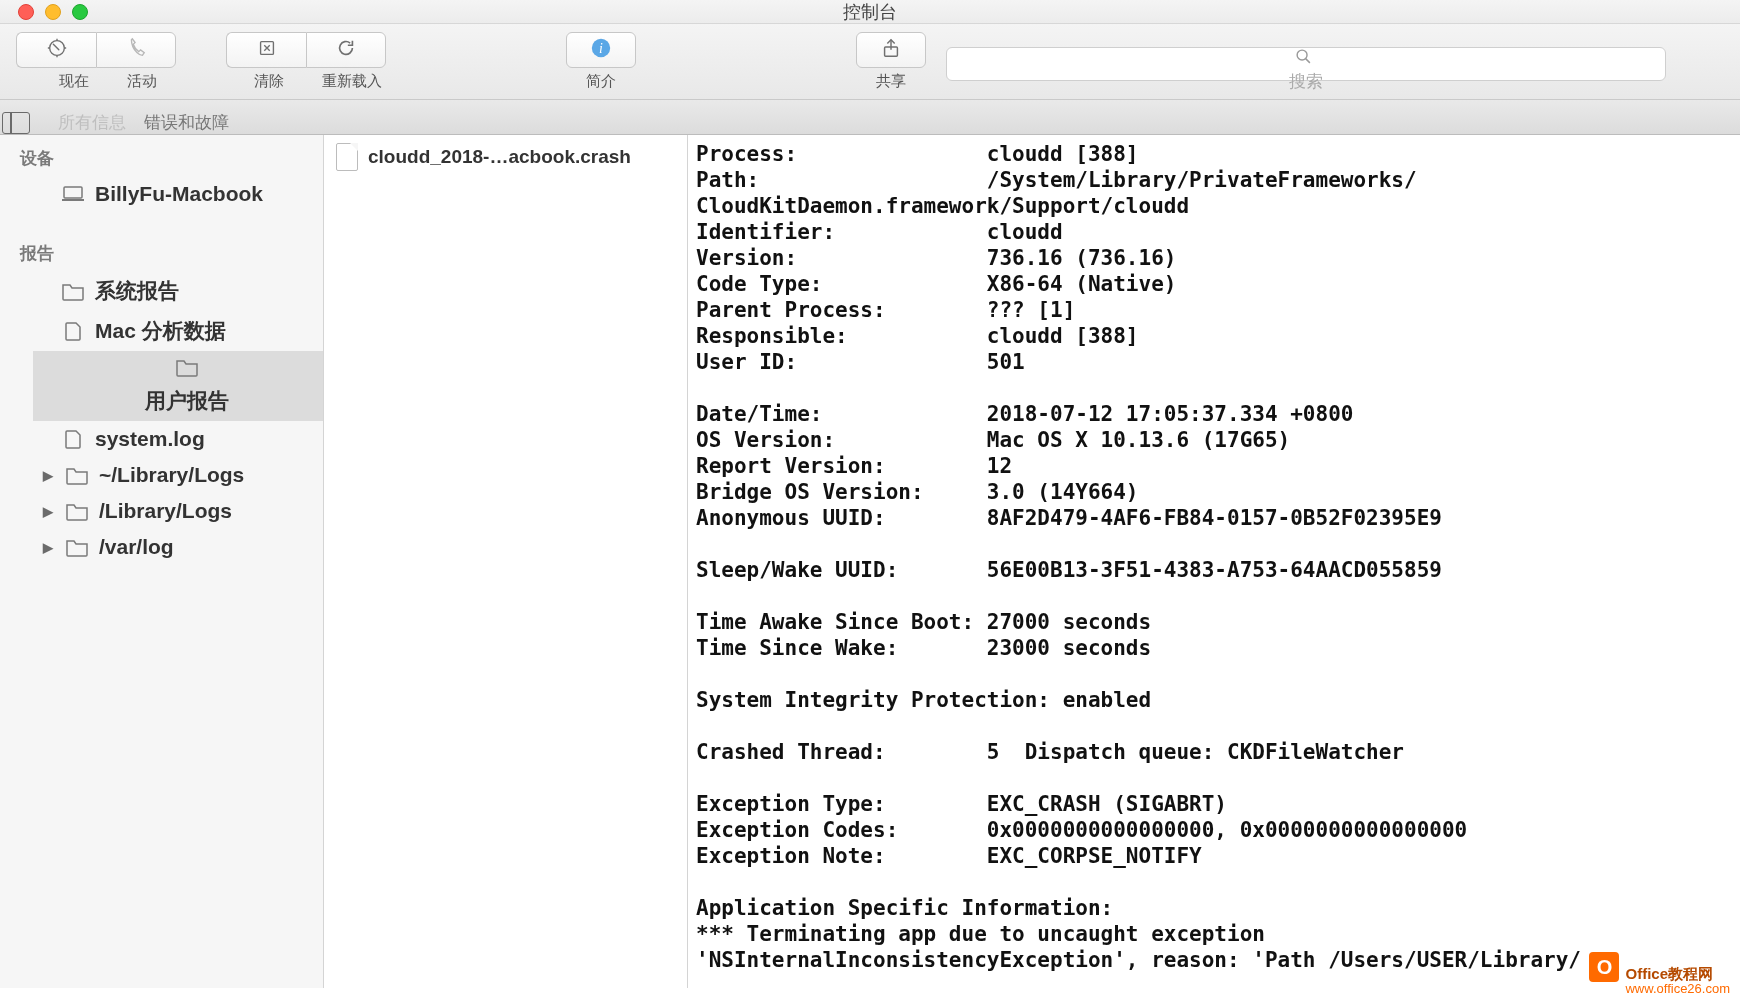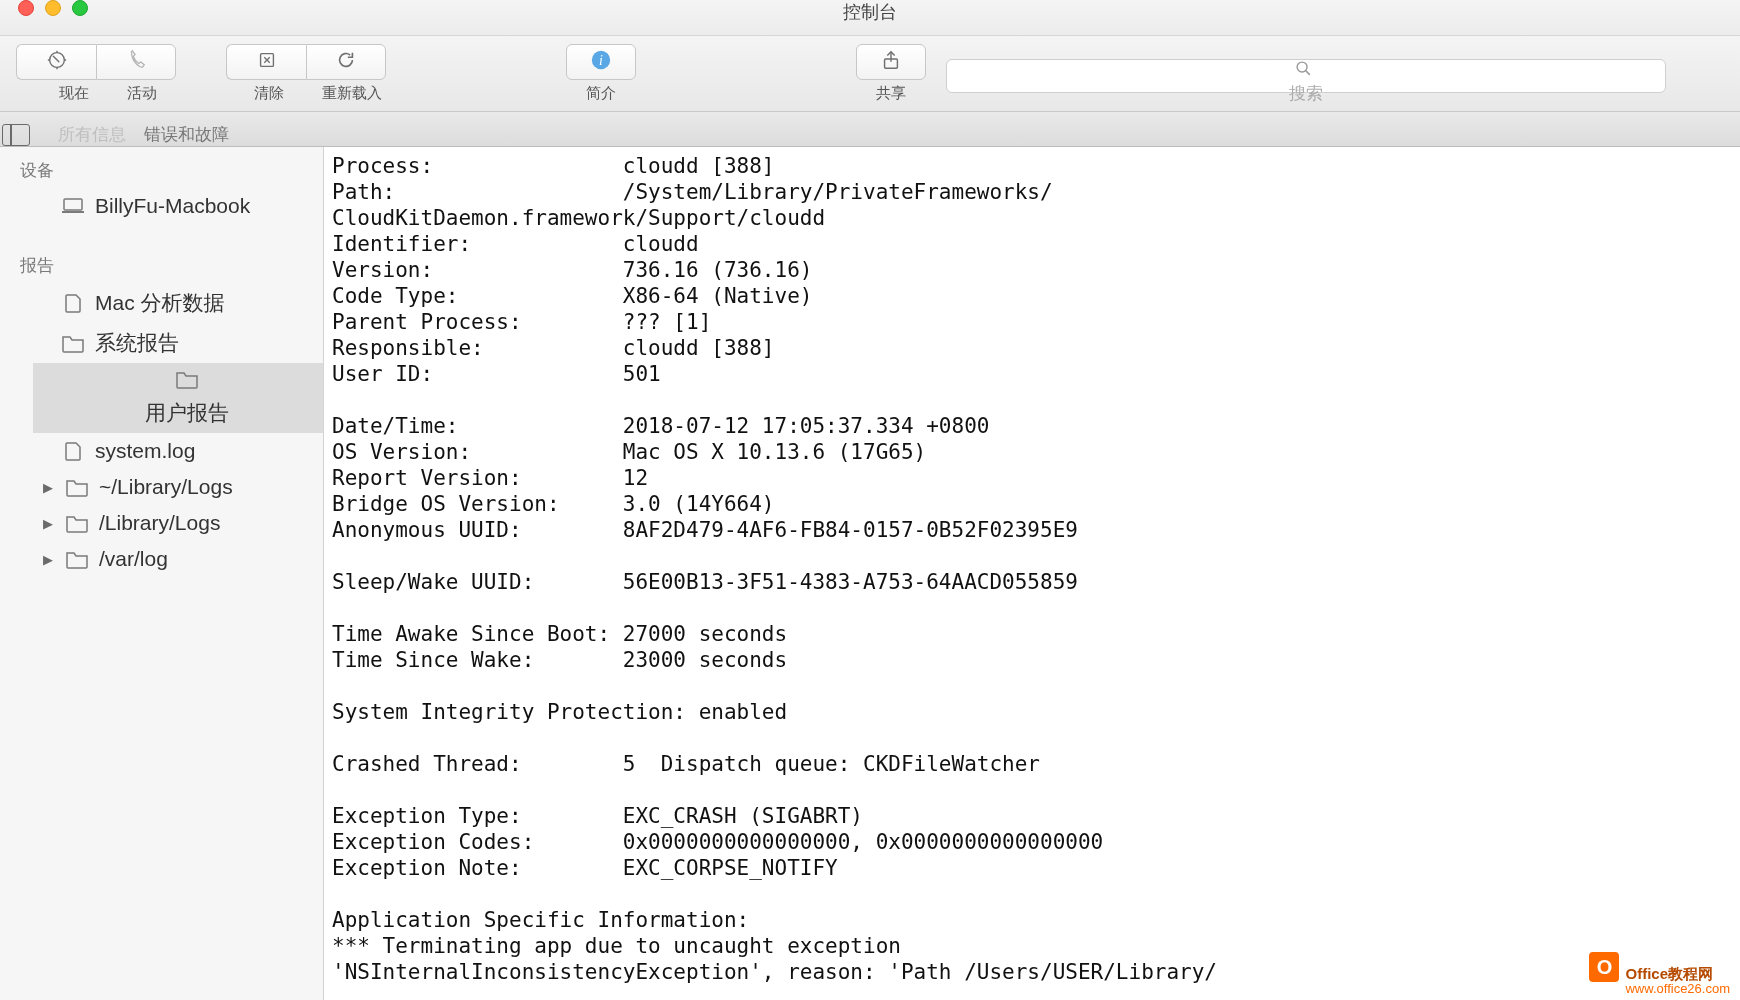--- a/index.html
+++ b/index.html
@@ -7,24 +7,25 @@
       font-family: -apple-system, "Helvetica Neue", Arial, sans-serif;
       width: 1740px;
       height: 1000px;
       background: #fff;
       overflow: hidden;
       color: #333;
     }
 
     
     .titlebar {
-      height: 36px;
+      height: 24px;
       background: linear-gradient(#f4f4f4, #ececec);
       border-bottom: 1px solid #d7d7d7;
       display: flex;
+      align-items: center;
       position: relative;
     }
     .traffic-lights {
       display: flex;
       gap: 11px;
       padding-left: 18px;
     }
     .tl { width: 16px; height: 16px; border-radius: 50%; }
     .tl.red { background: #ff5f57; border: 1px solid #e24138; }
     .tl.yellow { background: #ffbd2e; border: 1px solid #e1a11e; }
@@ -116,20 +117,21 @@
       width: 1.5px;
       background: #6a6a6a;
     }
     .fb-item { color: #bfbfbf; }
     .fb-item.err { color: #777; }
 
     
     .main {
       display: flex;
       height: calc(1000px - 36px - 76px - 35px);
+      font-weight: bold;
     }
     .sidebar {
       width: 324px;
       background: #f6f6f6;
       border-right: 1px solid #d4d4d4;
       overflow-y: auto;
       padding-top: 6px;
     }
     .sb-header {
       font-size: 17px;
@@ -345,79 +347,87 @@
           </svg>
       </span>
       <span>BillyFu-Macbook</span>
     </div>
 
     <div class="sb-header" style="margin-top:24px">报告</div>
     <div id="sb-reports">
         <div class="sb-item">
           <span class="sb-icon">
             <svg viewBox="0 0 24 20">
+              <path d="M2 4h7l2 3h11v11a1 1 0 0 1-1 1H3a1 1 0 0 1-1-1z" fill="none" stroke="#7a7a7a" stroke-width="1.5"></path>
+            </svg>
+          </span>
+          <span>系统报告</span>
+        </div>
+        <div class="sb-item">
+          <span class="sb-icon">
+            <svg viewBox="0 0 24 20">
               <path d="M6 2h9l4 4v12a1 1 0 0 1-1 1H6a1 1 0 0 1-1-1V3a1 1 0 0 1 1-1z" fill="none" stroke="#7a7a7a" stroke-width="1.5"></path>
             </svg>
           </span>
           <span>Mac 分析数据</span>
         </div>
-        <div class="sb-item">
+        <div class="sb-item selected">
           <span class="sb-icon">
             <svg viewBox="0 0 24 20">
               <path d="M2 4h7l2 3h11v11a1 1 0 0 1-1 1H3a1 1 0 0 1-1-1z" fill="none" stroke="#7a7a7a" stroke-width="1.5"></path>
             </svg>
           </span>
-          <span>系统报告</span>
-        </div>
-        <div class="sb-item selected">
+          <span>用户报告</span>
+        </div>
+        <div class="sb-item">
+          <span class="sb-icon">
+            <svg viewBox="0 0 24 20">
+              <path d="M6 2h9l4 4v12a1 1 0 0 1-1 1H6a1 1 0 0 1-1-1V3a1 1 0 0 1 1-1z" fill="none" stroke="#7a7a7a" stroke-width="1.5"></path>
+            </svg>
+          </span>
+          <span>system.log</span>
+        </div>
+        <div class="sb-item">
+          <span class="disclosure">▶</span>
           <span class="sb-icon">
             <svg viewBox="0 0 24 20">
               <path d="M2 4h7l2 3h11v11a1 1 0 0 1-1 1H3a1 1 0 0 1-1-1z" fill="none" stroke="#7a7a7a" stroke-width="1.5"></path>
             </svg>
           </span>
-          <span>用户报告</span>
-        </div>
-        <div class="sb-item">
-          <span class="sb-icon">
-            <svg viewBox="0 0 24 20">
-              <path d="M6 2h9l4 4v12a1 1 0 0 1-1 1H6a1 1 0 0 1-1-1V3a1 1 0 0 1 1-1z" fill="none" stroke="#7a7a7a" stroke-width="1.5"></path>
-            </svg>
-          </span>
-          <span>system.log</span>
+          <span>~/Library/Logs</span>
         </div>
         <div class="sb-item">
           <span class="disclosure">▶</span>
           <span class="sb-icon">
             <svg viewBox="0 0 24 20">
               <path d="M2 4h7l2 3h11v11a1 1 0 0 1-1 1H3a1 1 0 0 1-1-1z" fill="none" stroke="#7a7a7a" stroke-width="1.5"></path>
             </svg>
           </span>
-          <span>~/Library/Logs</span>
+          <span>/Library/Logs</span>
         </div>
         <div class="sb-item">
           <span class="disclosure">▶</span>
           <span class="sb-icon">
             <svg viewBox="0 0 24 20">
               <path d="M2 4h7l2 3h11v11a1 1 0 0 1-1 1H3a1 1 0 0 1-1-1z" fill="none" stroke="#7a7a7a" stroke-width="1.5"></path>
             </svg>
           </span>
-          <span>/Library/Logs</span>
-        </div>
-        <div class="sb-item">
-          <span class="disclosure">▶</span>
-          <span class="sb-icon">
-            <svg viewBox="0 0 24 20">
-              <path d="M2 4h7l2 3h11v11a1 1 0 0 1-1 1H3a1 1 0 0 1-1-1z" fill="none" stroke="#7a7a7a" stroke-width="1.5"></path>
-            </svg>
-          </span>
           <span>/var/log</span>
         </div>
       </div>
   </div>
 
+  <div class="filelist">
+    <div id="fl-rows">
+        <div class="file-row">
+          <span class="file-icon"></span>
+          <span>cloudd_2018-…acbook.crash</span>
+        </div>
+      </div>
+  </div>
 
   <div class="detail" id="detail">Process:               cloudd [388]
 Path:                  /System/Library/PrivateFrameworks/
 CloudKitDaemon.framework/Support/cloudd
 Identifier:            cloudd
 Version:               736.16 (736.16)
 Code Type:             X86-64 (Native)
 Parent Process:        ??? [1]
 Responsible:           cloudd [388]
 User ID:               501

